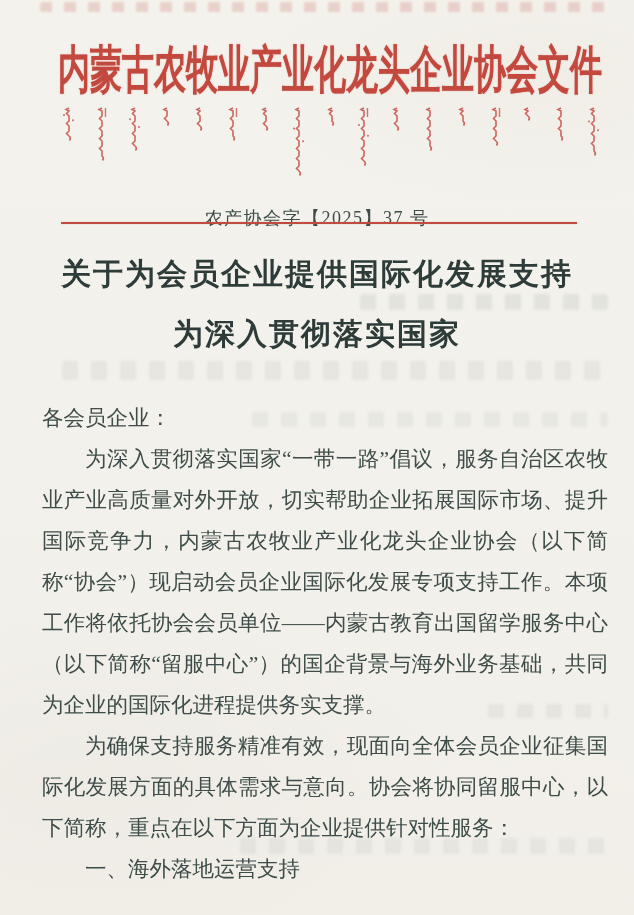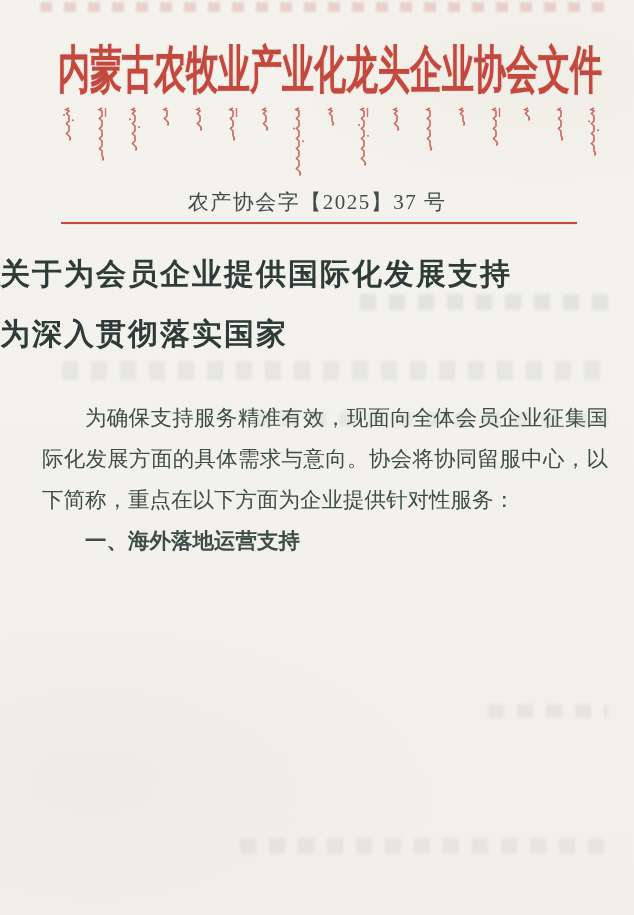--- a/index.html
+++ b/index.html
@@ -36,42 +36,42 @@
     text-shadow:0 0 1px rgba(195,72,62,.45);
     white-space:nowrap;
   }
   
   .mongolian{
     position:absolute;top:106px;left:62px;width:538px;height:74px;
     display:flex;justify-content:space-between;align-items:flex-start;
   }
   .mongolian svg{display:block;}
   .doc-number{
-    position:absolute;top:188px;left:0;width:634px;
-    text-align:center;font-size:21px;letter-spacing:1.5px;
+    position:absolute;top:206px;left:0;width:634px;
+    text-align:center;font-size:18px;letter-spacing:1.5px;
     color:var(--ink);
   }
   .red-line{
     position:absolute;top:222px;left:61px;width:516px;height:2px;
     background:var(--rule-red);
     box-shadow:0 0 1px rgba(191,75,65,.6);
   }
   .title{
     position:absolute;top:244px;left:0;width:634px;
-    text-align:left;color:var(--title-ink);
+    text-align:center;color:var(--title-ink);
     font-size:30px;font-weight:bold;line-height:60px;letter-spacing:2px;
   }
   .body{
     position:absolute;top:398px;left:42px;width:566px;
     color:var(--ink);font-size:21.5px;line-height:41px;
     text-align:justify;
   }
   .body p{margin:0;text-indent:2em;}
   .body p.salutation{text-indent:0;}
-  .body p.heading{font-weight:bold;}
+  .body p.heading{font-weight:normal;}
   
   .ghost{
     position:absolute;pointer-events:none;border-radius:3px;
     background:repeating-linear-gradient(90deg, rgba(140,152,146,.16) 0 16px, transparent 16px 29px);
     filter:blur(1.4px);
   }
   .ghost-top{
     top:2px;left:40px;width:570px;height:10px;
     background:repeating-linear-gradient(90deg, rgba(206,128,118,.28) 0 12px, transparent 12px 24px);
     filter:blur(1.1px);
@@ -184,20 +184,22 @@
   <div class="title">
     <div class="title-line">关于为会员企业提供国际化发展支持</div>
     <div class="title-line">为深入贯彻落实国家</div>
   </div>
 
   <div class="ghost g1"></div>
   <div class="ghost g2"></div>
   <div class="ghost g3"></div>
 
   <div class="body">
+    <p class="salutation">各会员企业：</p>
+    <p class="para">为深入贯彻落实国家“一带一路”倡议，服务自治区农牧业产业高质量对外开放，切实帮助企业拓展国际市场、提升国际竞争力，内蒙古农牧业产业化龙头企业协会（以下简称“协会”）现启动会员企业国际化发展专项支持工作。本项工作将依托协会会员单位——内蒙古教育出国留学服务中心（以下简称“留服中心”）的国企背景与海外业务基础，共同为企业的国际化进程提供务实支撑。</p>
     <p class="para">为确保支持服务精准有效，现面向全体会员企业征集国际化发展方面的具体需求与意向。协会将协同留服中心，以下简称，重点在以下方面为企业提供针对性服务：</p>
     <p class="para heading">一、海外落地运营支持</p>
   </div>
 
   <div class="ghost g4"></div>
   <div class="ghost g5"></div>
 
 </div>
 
 </body></html>

